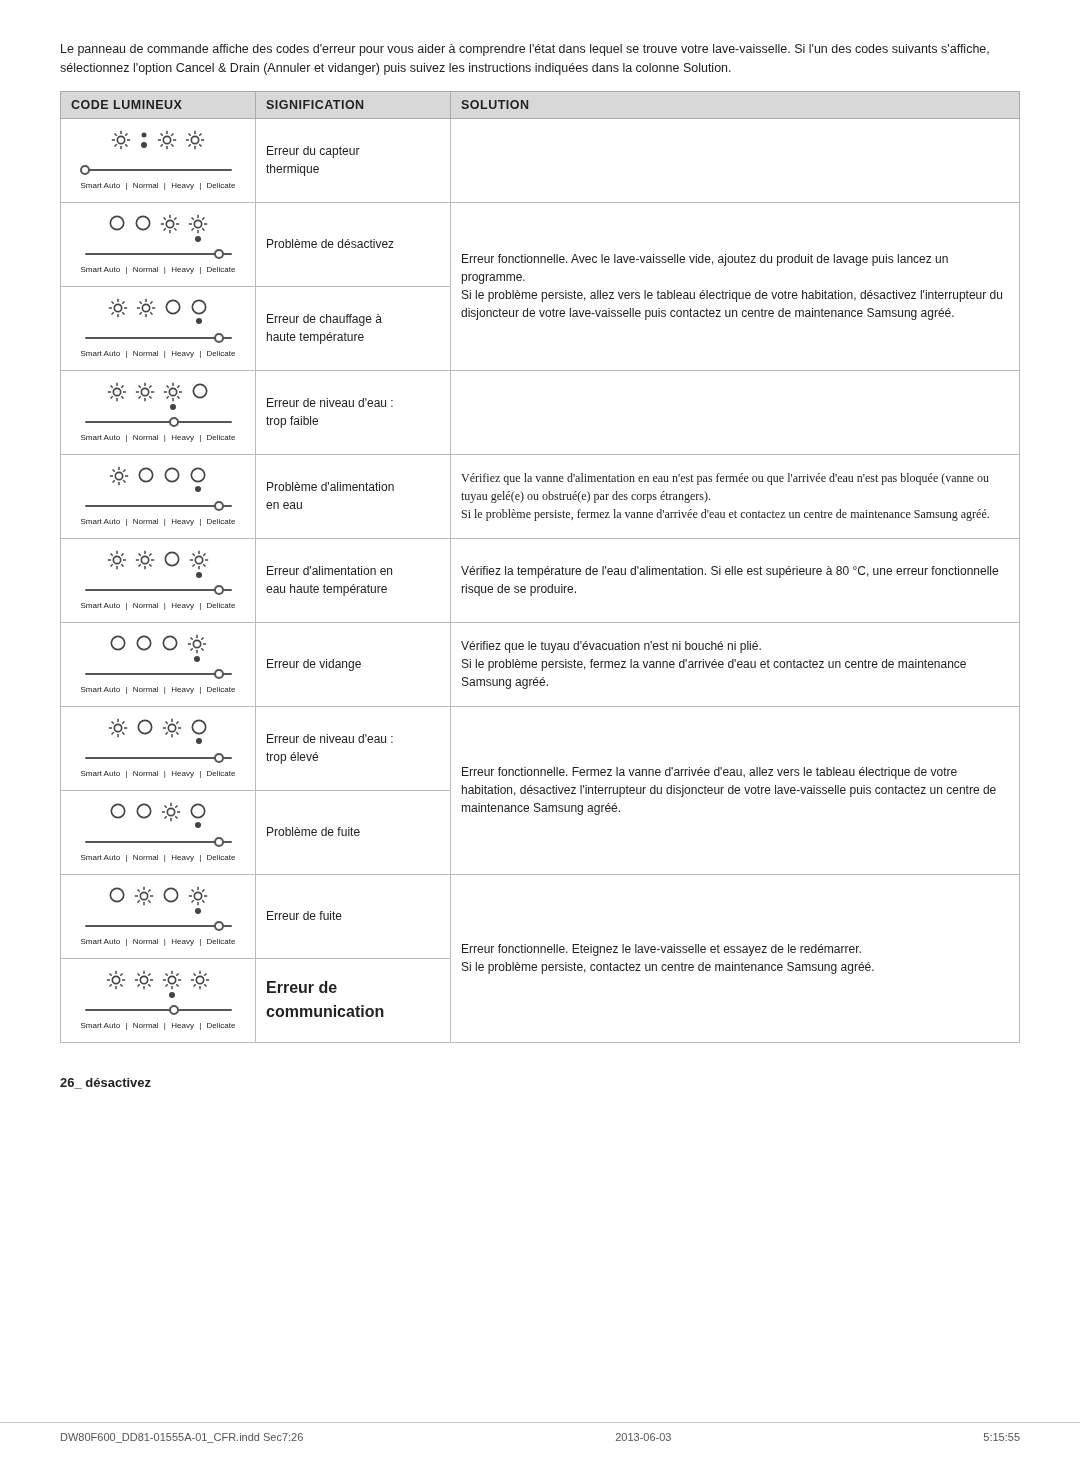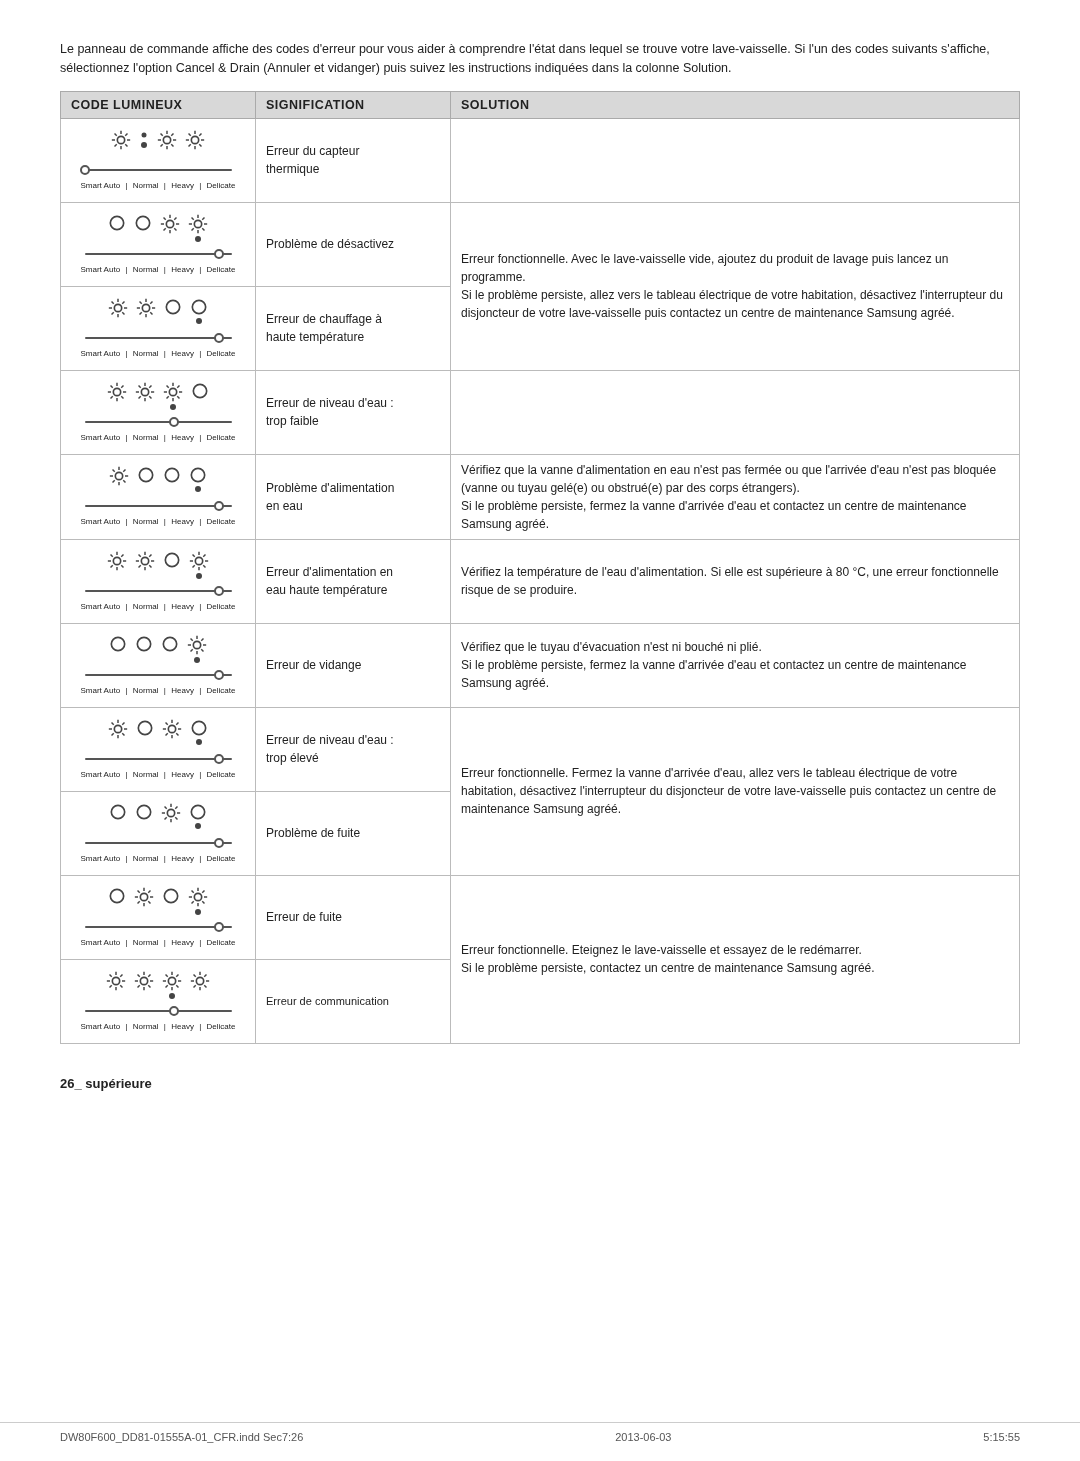--- a/index.html
+++ b/index.html
@@ -425,21 +425,21 @@
                 <span style="font-size:8px;margin:0 1px;">|</span>
                 <span style="font-size:8px;white-space:nowrap;">Normal</span>
                 <span style="font-size:8px;margin:0 1px;">|</span>
                 <span style="font-size:8px;white-space:nowrap;">Heavy</span>
                 <span style="font-size:8px;margin:0 1px;">|</span>
                 <span style="font-size:8px;white-space:nowrap;">Delicate</span>
     </div>
   </div>
           </td>
           <td class="signif-col" style="font-size: 12px; line-height: 1.5; padding: 6px 10px;">Problème d'alimentation<br>en eau</td>
-          <td class="solution-col" style="font-size: 12px; line-height: 1.5; padding: 6px 10px;">Vérifiez que la vanne d'alimentation en eau n'est pas fermée ou que l'arrivée d'eau n'est pas bloquée (vanne ou tuyau gelé(e) ou obstrué(e) par des corps étrangers).<br>Si le problème persiste, fermez la vanne d'arrivée d'eau et contactez un centre de maintenance Samsung agréé.</td>
+          <td class="solution-col" style="font-size: 12px; line-height: 1.5; padding: 6px 10px; font-family: Liberation Serif, serif;">Vérifiez que la vanne d'alimentation en eau n'est pas fermée ou que l'arrivée d'eau n'est pas bloquée (vanne ou tuyau gelé(e) ou obstrué(e) par des corps étrangers).<br>Si le problème persiste, fermez la vanne d'arrivée d'eau et contactez un centre de maintenance Samsung agréé.</td>
         </tr>
         <tr>
           <td class="code-cell">
             <div style="display:flex;flex-direction:column;align-items:center;padding:4px 2px;">
     <div style="display:flex;align-items:flex-start;gap:6px;margin-bottom:3px;">
                 <div style="display:flex;flex-direction:column;align-items:center;">
                   <svg viewBox="0 0 24 24" width="22" height="22" xmlns="http://www.w3.org/2000/svg">
     <circle cx="12" cy="12" r="4" fill="none" stroke="#444" stroke-width="1.8"></circle>
     <line x1="12" y1="2" x2="12" y2="5.5" stroke="#444" stroke-width="1.6"></line>
     <line x1="12" y1="18.5" x2="12" y2="22" stroke="#444" stroke-width="1.6"></line>
@@ -809,26 +809,26 @@
       <span style="font-size:8px;white-space:nowrap;">Smart Auto</span>
                 <span style="font-size:8px;margin:0 1px;">|</span>
                 <span style="font-size:8px;white-space:nowrap;">Normal</span>
                 <span style="font-size:8px;margin:0 1px;">|</span>
                 <span style="font-size:8px;white-space:nowrap;">Heavy</span>
                 <span style="font-size:8px;margin:0 1px;">|</span>
                 <span style="font-size:8px;white-space:nowrap;">Delicate</span>
     </div>
   </div>
           </td>
-          <td class="signif-col" style="font-size: 11px; line-height: 1.5; padding: 6px 10px;">Erreur de communication</td>
+          <td class="signif-col" style="font-size: 16px; line-height: 1.5; padding: 6px 10px; font-weight: bold;">Erreur de communication</td>
         </tr>
       </tbody>
   </table>
 
 
-  <p style="margin-top:32px;font-weight:bold;font-size:13px;">26_ supérieure</p>
+  <p style="margin-top:32px;font-weight:bold;font-size:13px;">26_ désactivez</p>
 </div>
 
 <div class="page-footer">
   <span>DW80F600_DD81-01555A-01_CFR.indd  Sec7:26</span>
   <span>2013-06-03</span>
   <span>5:15:55</span>
 </div>
 
 </body></html>

